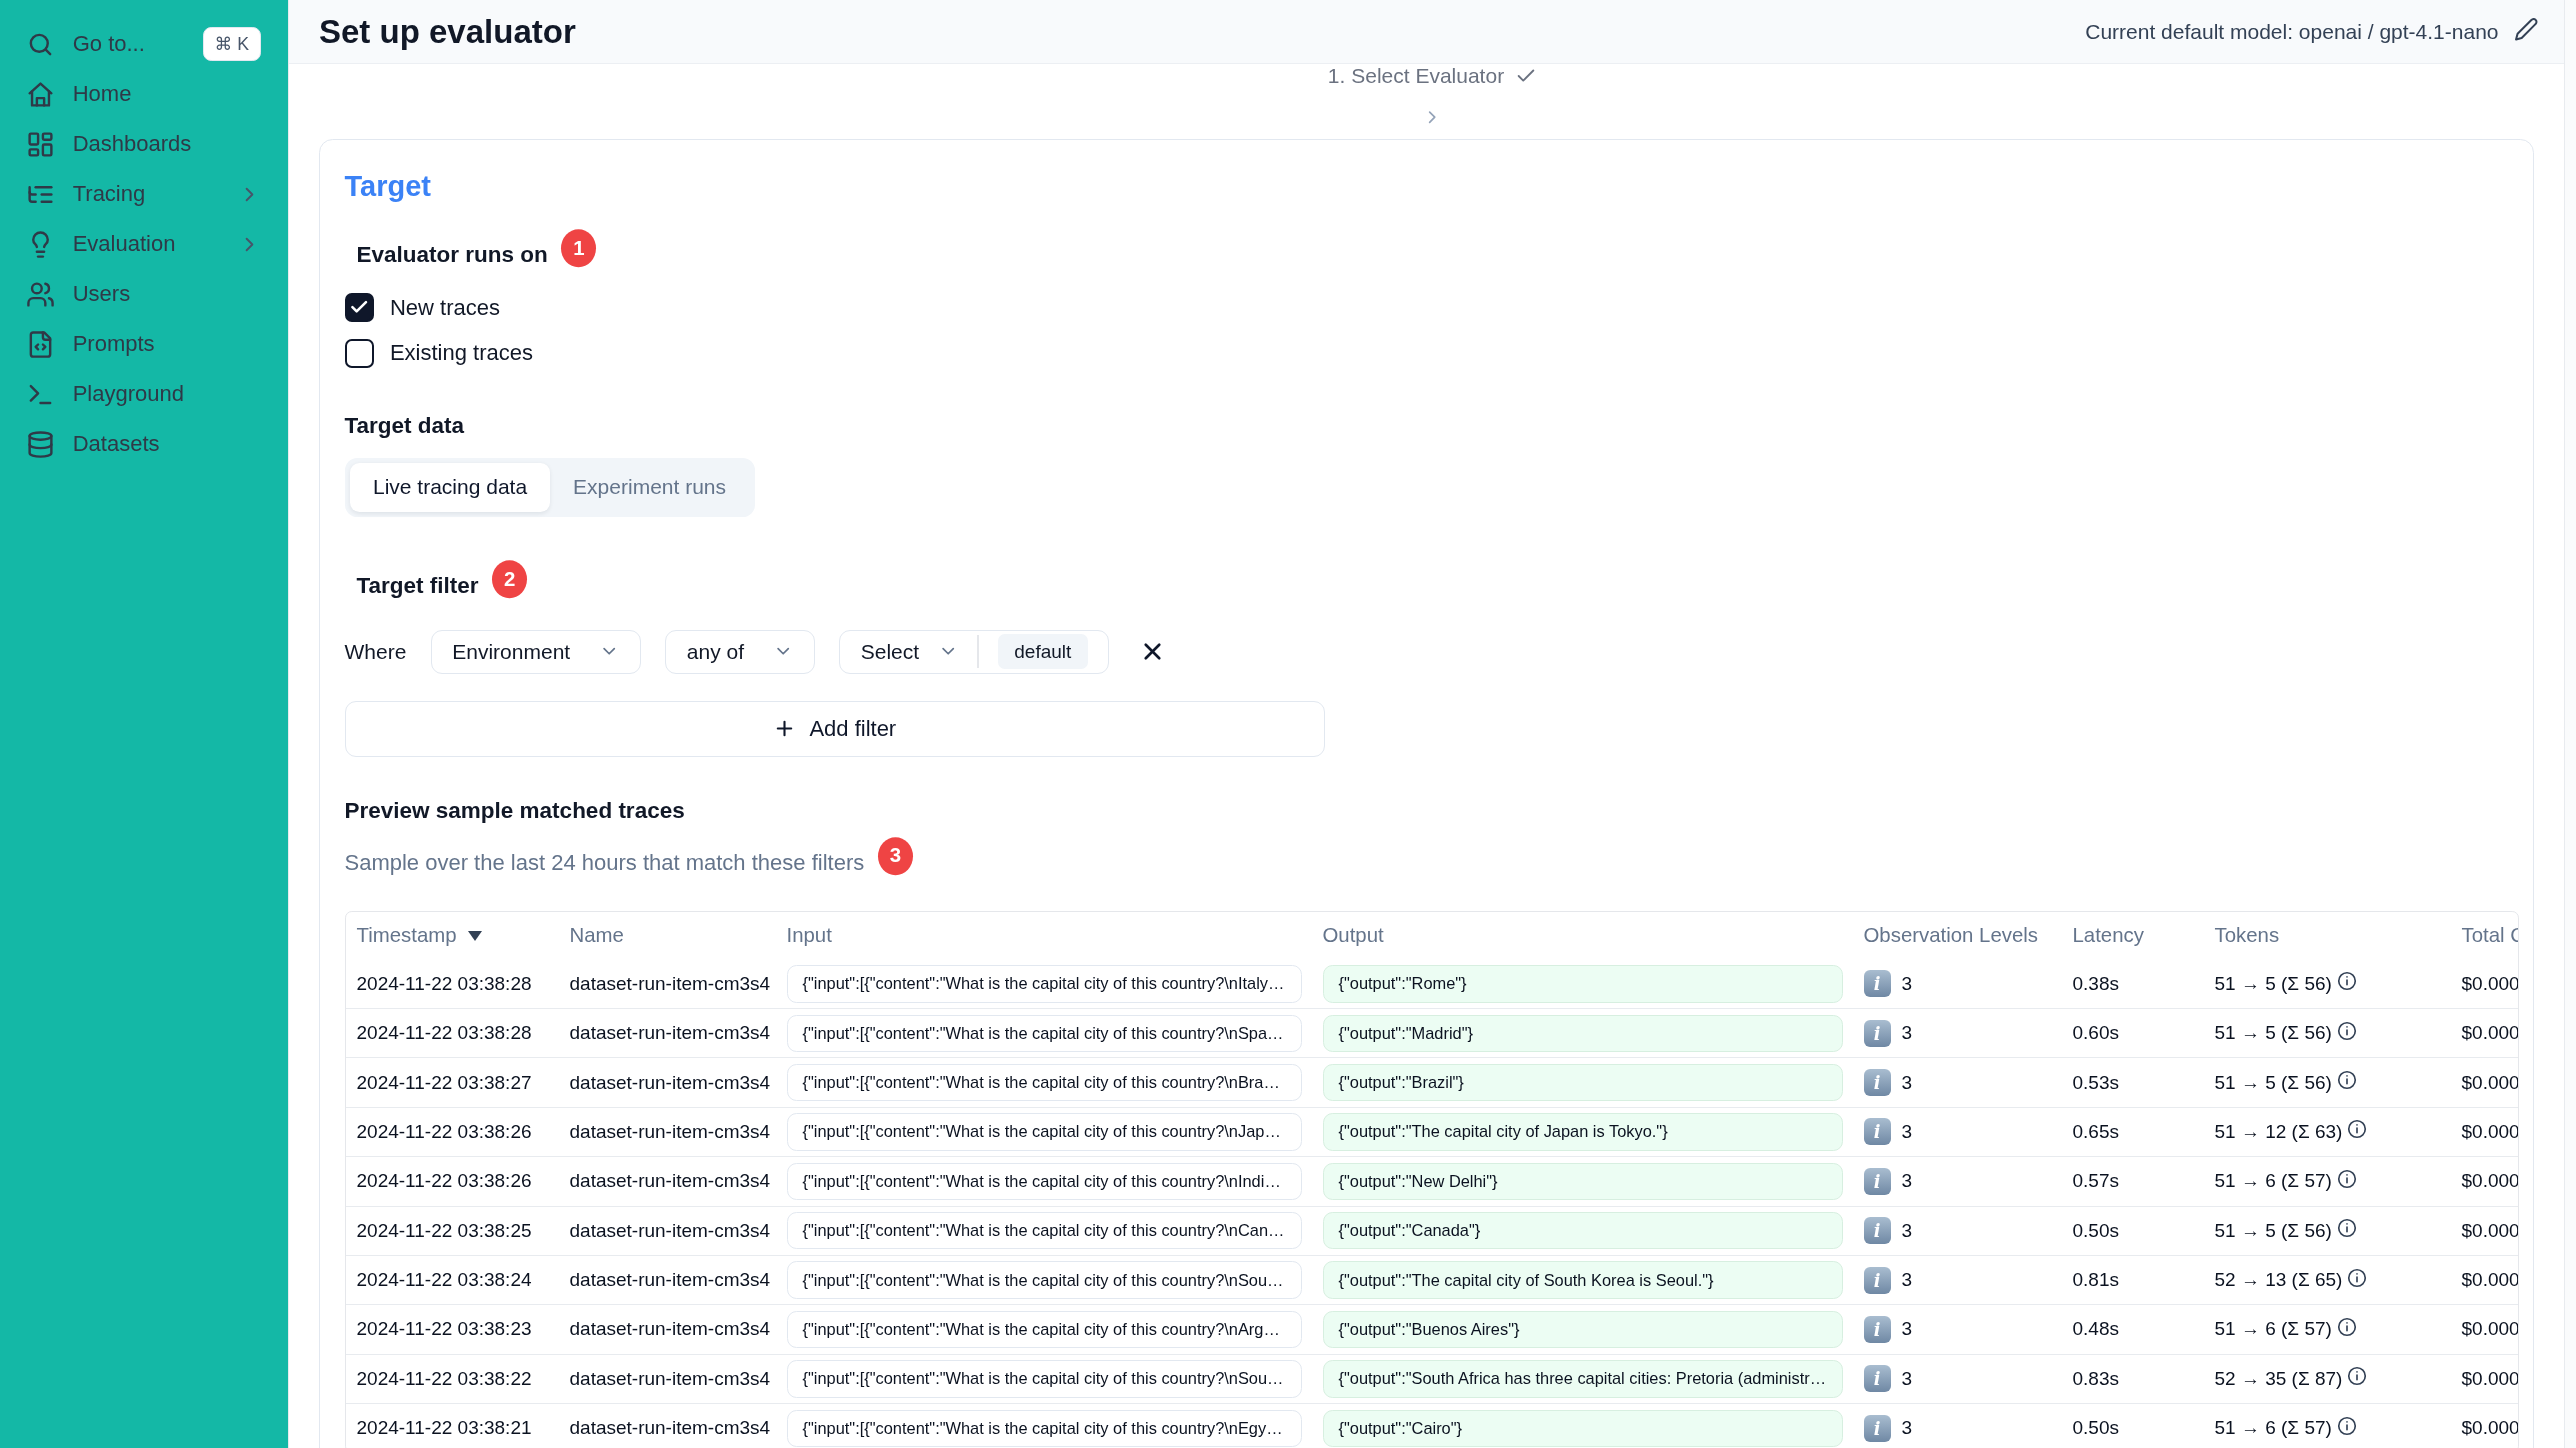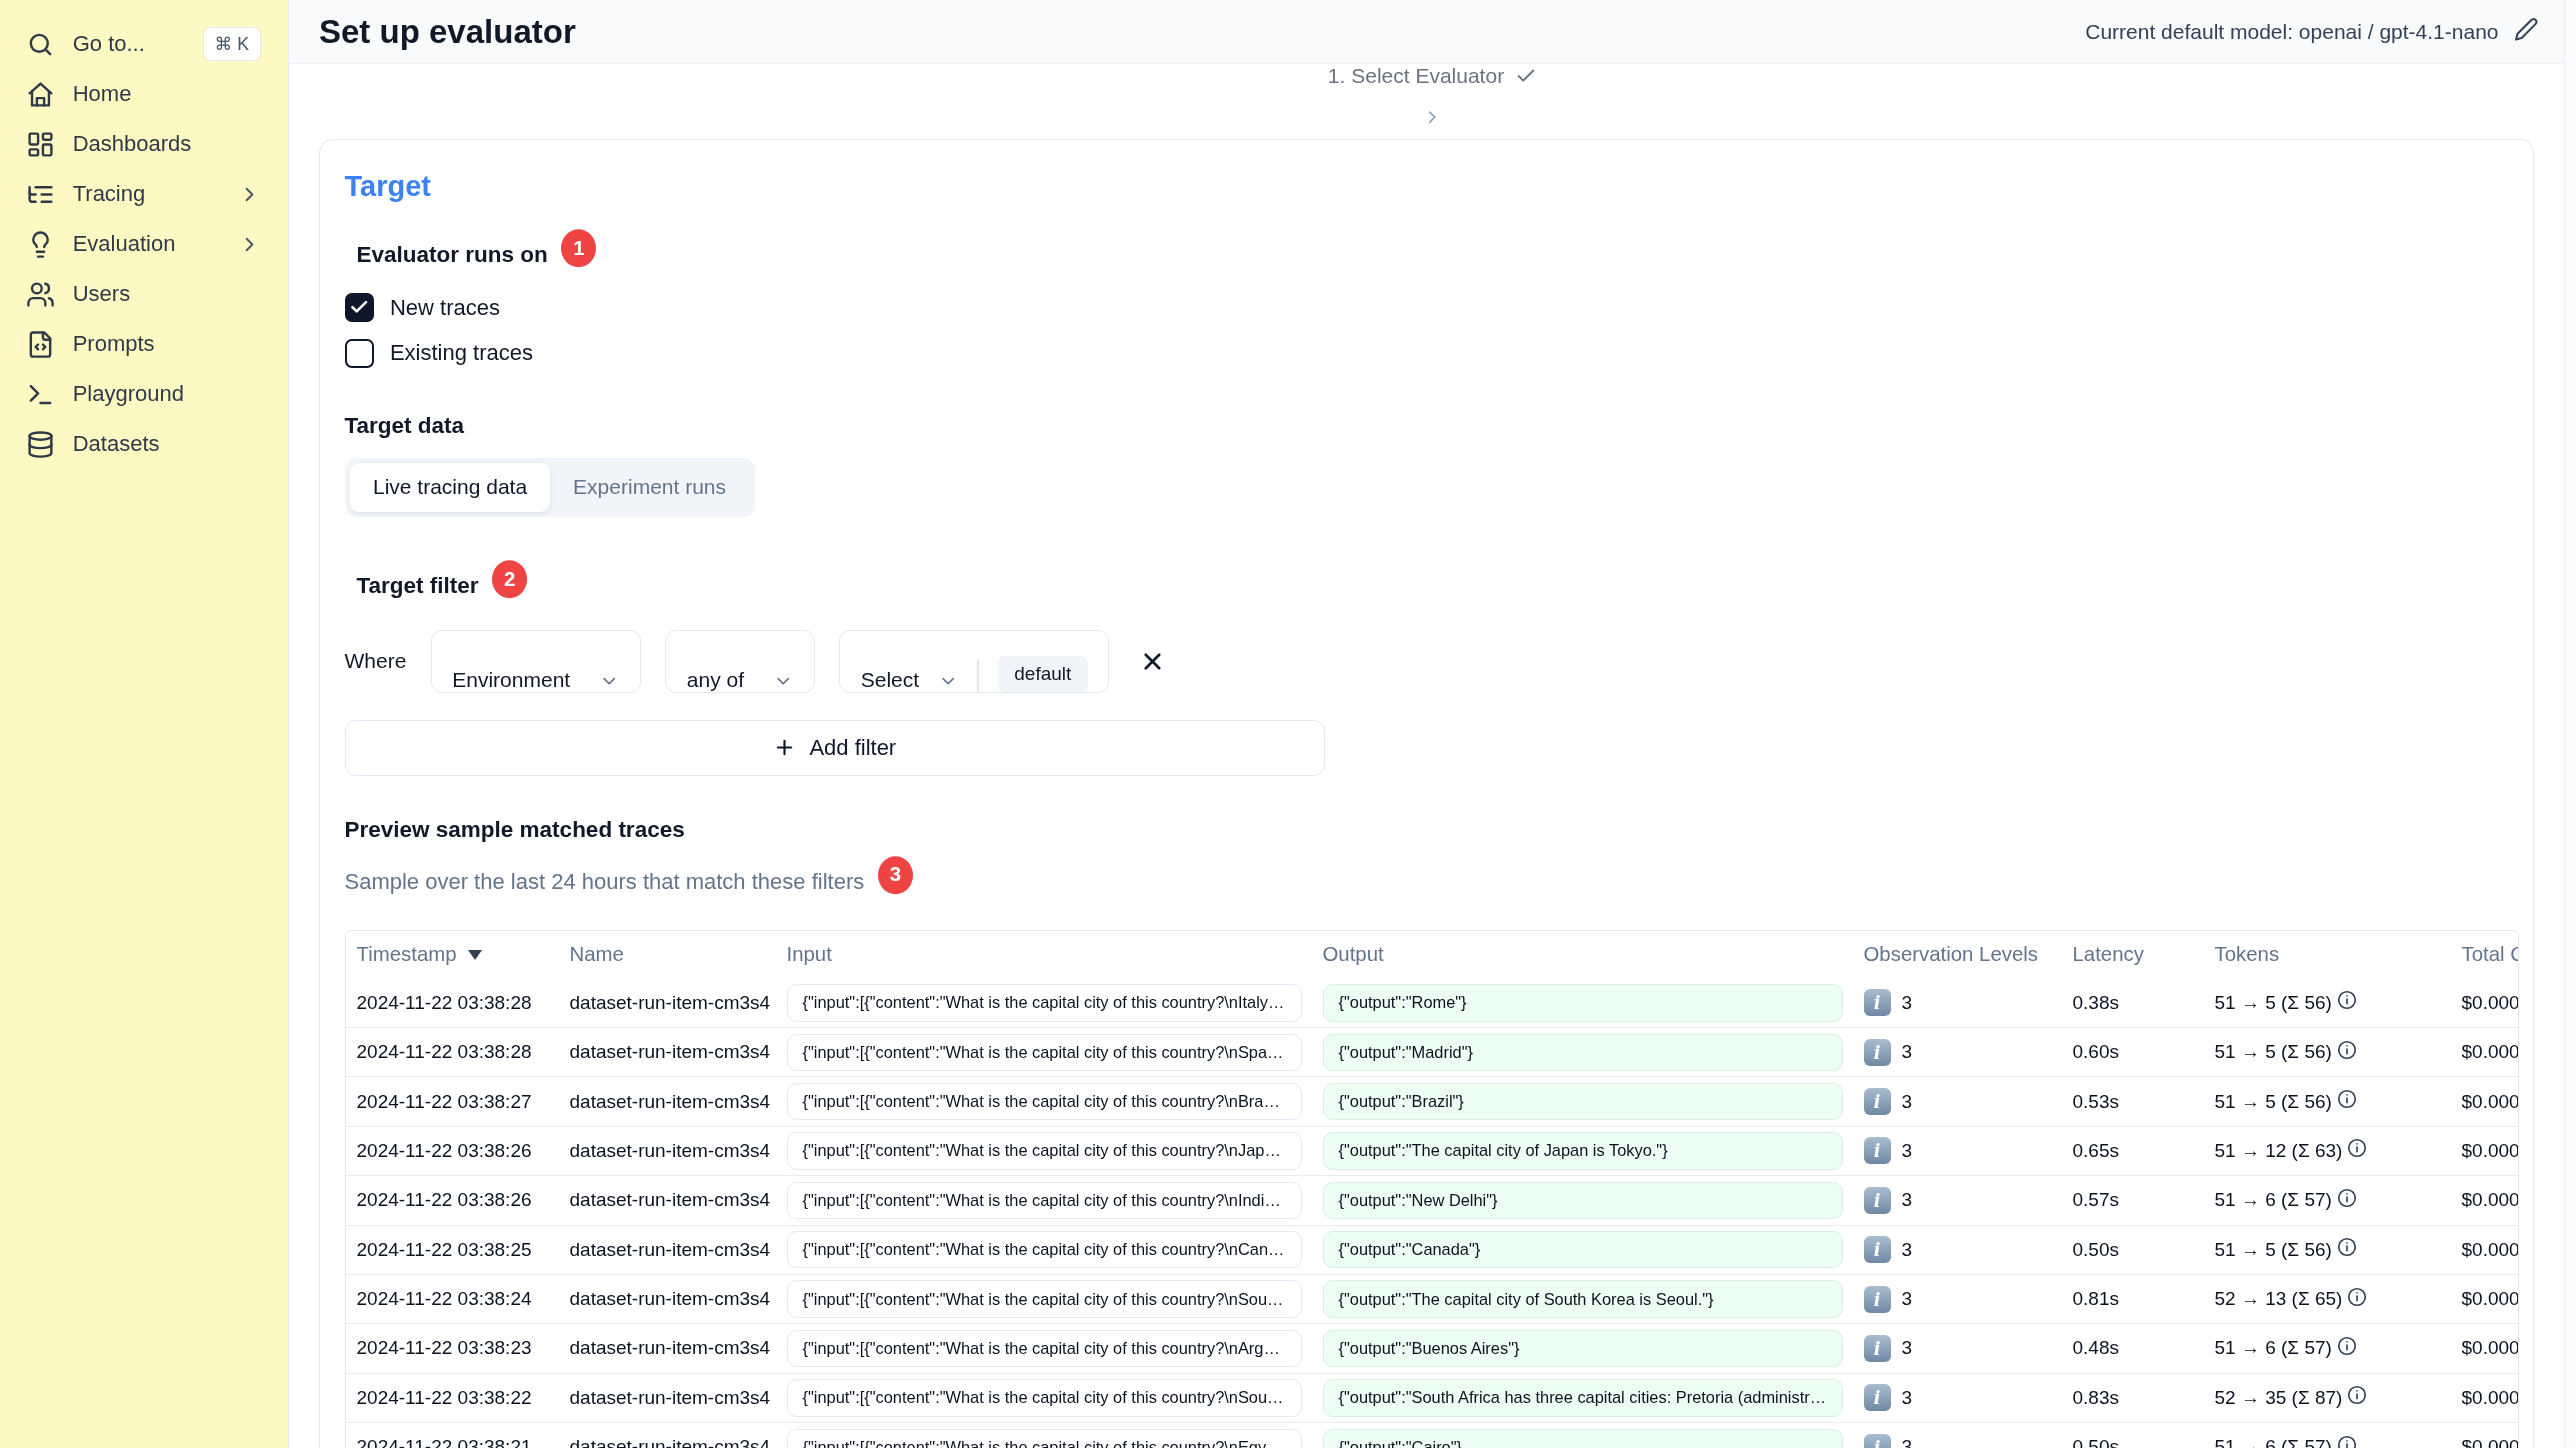--- a/index.html
+++ b/index.html
@@ -1,21 +1,21 @@
 <!DOCTYPE html>
 <html style="font-size:11px"><head>
 <meta charset="utf-8">
 <style>
   * { margin:0; padding:0; box-sizing:border-box; }
   html,body { width:2576px; height:1449px; overflow:hidden; background:#ffffff;
     font-family:"Liberation Sans", sans-serif; color:#0f172a; }
   .app { display:flex; width:100%; height:100%; }
 
   
-  .sidebar { width:289px; flex-shrink:0; border-right:1.4px solid #e7eaee; padding-top:19px; background:#fef9c3; }
+  .sidebar { width:289px; flex-shrink:0; border-right:1.4px solid #e7eaee; padding-top:19px; background:#14b8a6; }
   .side-item { display:flex; align-items:center; gap:17.7px; height:50px; padding:0 27px 0 26px;
     font-size:22px; color:#2f3947; cursor:pointer; }
   .s-icon { display:flex; align-items:center; }
   .s-icon svg { width:29px; height:29px; stroke:#2f3947; fill:none; stroke-width:2; stroke-linecap:round; stroke-linejoin:round; }
   .s-label { white-space:nowrap; }
   .kbd { margin-left:auto; font-size:17.7px; color:#475569; border:1.4px solid #e2e8f0; border-radius:8.2px;
     padding:5.5px 11px; background:#fff; }
   .side-chev { margin-left:auto; display:flex; }
   .side-chev svg { width:23px; height:23px; stroke:#475569; fill:none; stroke-width:2; stroke-linecap:round; stroke-linejoin:round; }
 
@@ -51,21 +51,21 @@
   .opt-label { font-size:22px; color:#111827; }
 
   .mt-td { margin-top:45px; margin-bottom:19px; }
   .segmented { display:inline-flex; background:#f1f5f9; border-radius:12.3px; padding:5.5px; }
   .seg-item { font-size:21px; padding:12.3px 23px; border-radius:9.5px; color:#64748b; cursor:pointer; white-space:nowrap; }
   .seg-item.active { background:#fff; color:#0f172a; box-shadow:0 1.4px 4.1px rgba(15,23,42,.08); }
 
   .mt-tf { margin-top:50px; margin-bottom:24.5px; }
   .filter-row { display:flex; align-items:center; gap:24.5px; margin-bottom:27px; }
   .where { font-size:21px; color:#111827; }
-  .select { display:flex; align-items:flex-end; gap:29px; height:63px; padding:0 20.4px;
+  .select { display:flex; align-items:center; gap:29px; height:44px; padding:0 20.4px;
     border:1.4px solid #e2e8f0; border-radius:11px; background:#fff; font-size:21px; color:#111827;
     font-family:inherit; cursor:pointer; }
   .select svg { width:20.4px; height:20.4px; stroke:#64748b; fill:none; stroke-width:2; stroke-linecap:round; stroke-linejoin:round; }
   .value-select { gap:19px; }
   .vdivider { width:1.4px; height:33px; background:#e5e7eb; }
   .chip { background:#f1f5f9; border-radius:6.8px; padding:6.8px 16.4px; font-size:19px; color:#111827; }
   .xbtn { background:none; border:none; cursor:pointer; display:flex; padding:5.5px; }
   .xbtn svg { width:27px; height:27px; stroke:#0f172a; fill:none; stroke-width:2.4; stroke-linecap:round; }
 
   .add-filter { display:flex; align-items:center; justify-content:center; gap:13.6px;

